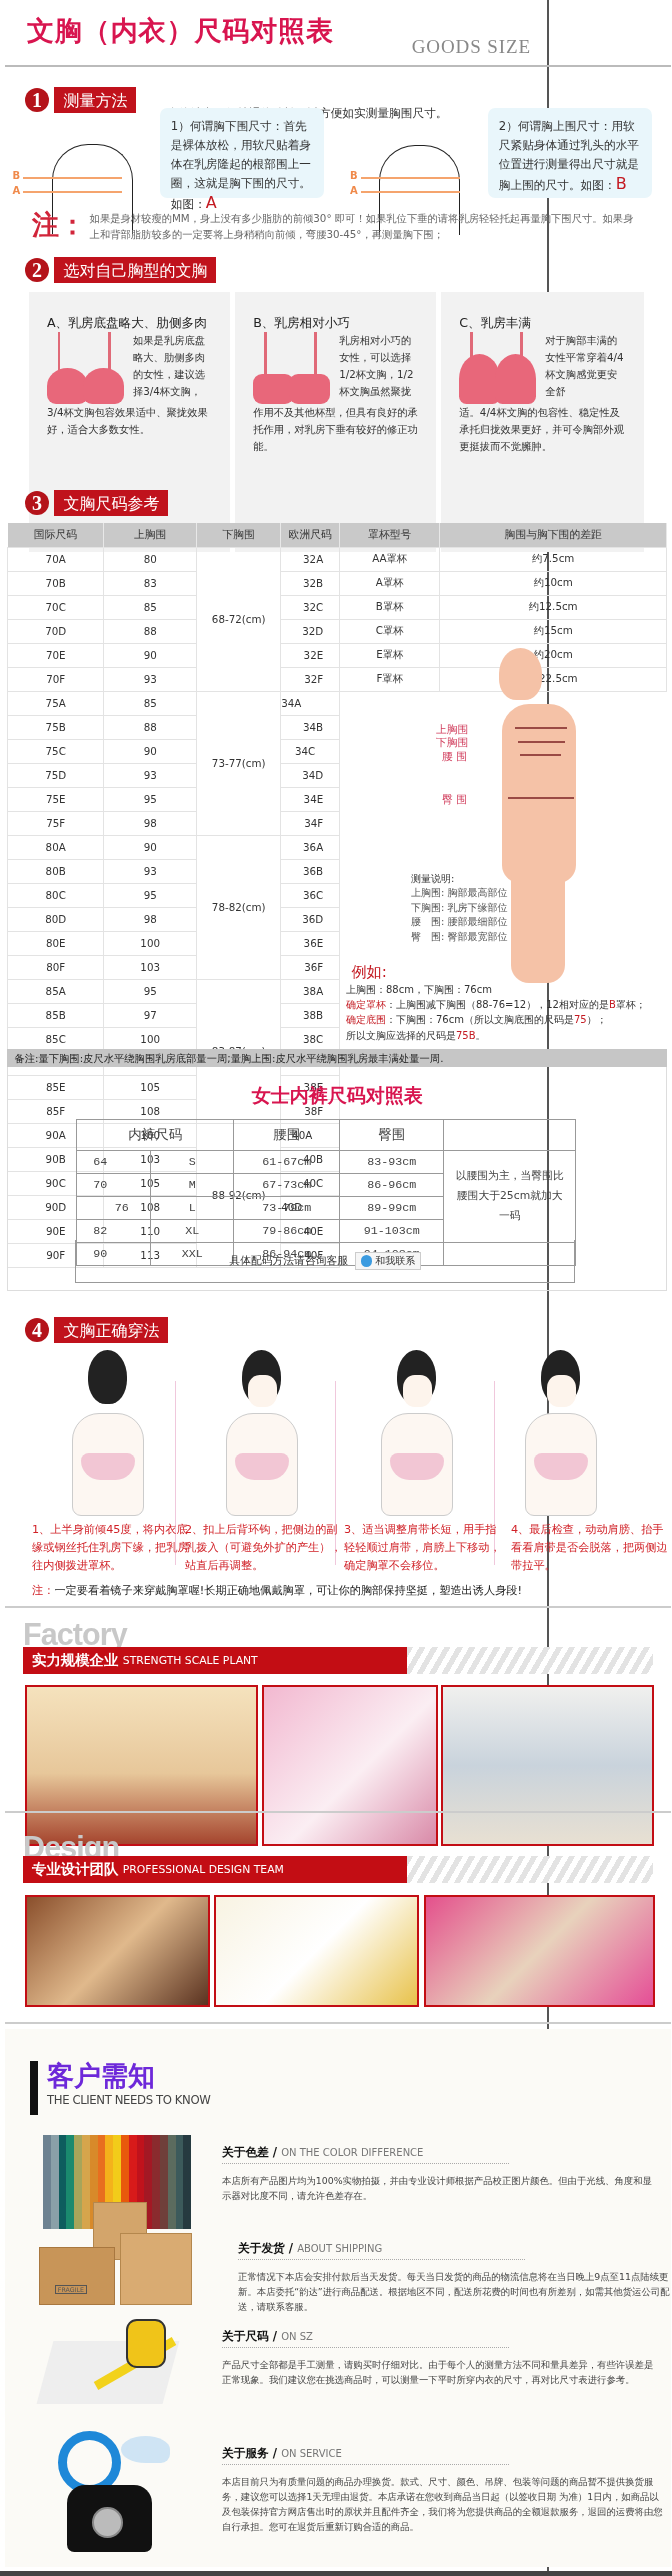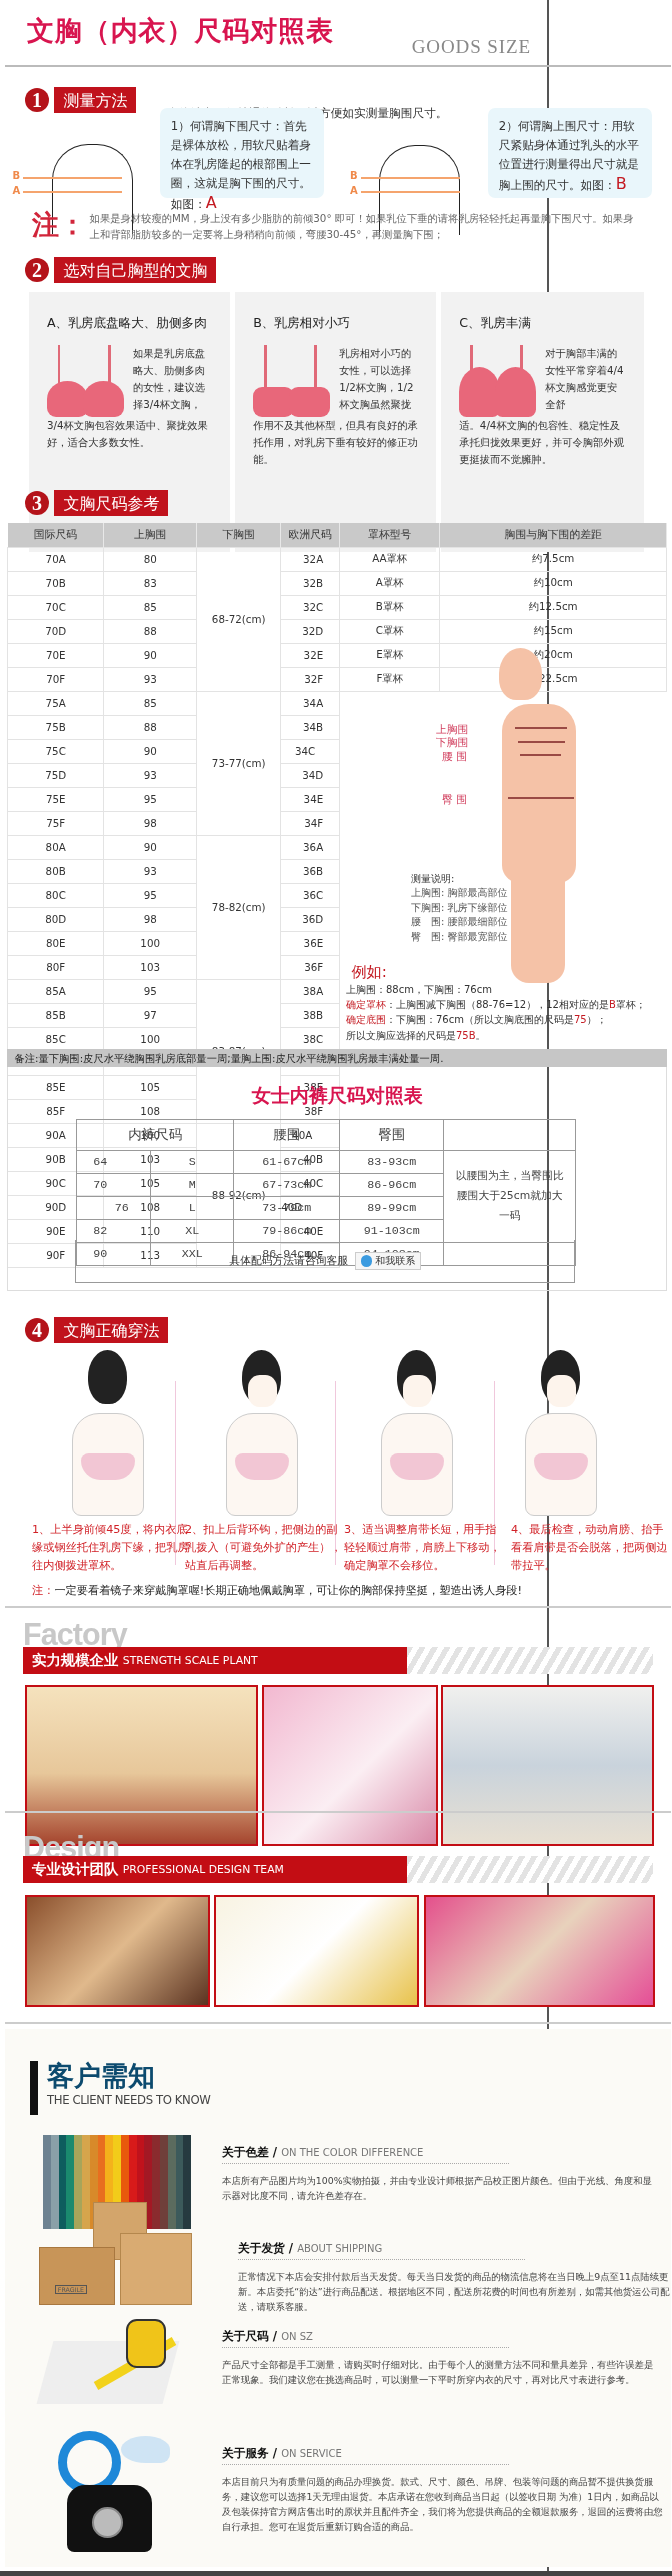--- a/index.html
+++ b/index.html
@@ -12,21 +12,21 @@
 .sec-head{display:flex;align-items:center}
 .sec-num{width:24px;height:24px;border-radius:50%;background:#b4131a;color:#fff;font-family:"Liberation Serif",serif;font-weight:bold;font-size:20px;display:flex;align-items:center;justify-content:center;margin-right:5.4px}
 .sec-label{background:#c0121c;color:#fff;font-size:16px;padding:3.6px 9px;height:26px;line-height:19px}
 .body-sketch{width:81px;height:90px;border:1.8px solid #222;border-radius:36px 36px 0 0;border-bottom:none}
 .line-a,.line-b{height:1.8px;background:#f5a46d}
 .info-box{background:#e9f6fb;border-radius:7.2px;padding:9px 10.8px;font-size:11.7px;line-height:19px;color:#333}
 .red{color:#c41a22}
 .note-box{font-size:10.3px;color:#666;line-height:16px}
 .note-mark{font-size:27px;color:#d1253a;font-weight:bold;font-family:"Liberation Serif",serif}
 .type-card{background:#f2f2f2;height:260px;padding:23px 18px 9px 18px}
-.type-card h4{font-weight:normal;font-size:12.6px;color:#222;margin-bottom:13px}
+.type-card h4{font-weight:normal;font-size:12.6px;color:#222;margin-bottom:0}
 .type-card p{font-size:10.3px;line-height:17px;color:#333}
 .bra{width:77px;height:72px;float:left;margin-right:9px;position:relative}
 .bra .cup{position:absolute;bottom:0;width:41px;height:36px;background:#e8677a;border-radius:50% 50% 9px 9px}
 .bra .strap{position:absolute;top:0;width:2.7px;height:43px;background:#e06a78}
 table.bt{border-collapse:collapse;font-size:10.3px;color:#333;width:100%}
 table.bt th{background:#c9c9c9;font-weight:normal;height:24px;border-right:0.9px solid #e8e8e8;font-size:10.8px}
 table.bt td{height:24px;text-align:center;border:0.9px solid #e3e3e3}
 .remark{background:#c6c6c6;height:18px;font-size:10.3px;line-height:18px;padding-left:7.2px;color:#222}
 .figure{background:#f5c2a7}
 .pants-title{font-size:19px;font-weight:bold;color:#d8154f;text-align:center}
@@ -200,21 +200,21 @@
             <td>70F</td>
             <td>93</td>
             <td style="text-align: right; padding-right: 16px;">32F</td>
             <td>F罩杯</td>
             <td>约22.5cm</td>
           </tr>
           <tr>
             <td>75A</td>
             <td>85</td>
             <td rowspan="6">73-77(cm)</td>
-            <td style="text-align: right; padding-right: 16px;">34A</td>
+            <td style="text-align: left; padding-right: 16px;">34A</td>
             <td colspan="2" rowspan="24" style="border: none;"></td>
           </tr>
           <tr>
             <td>75B</td>
             <td>88</td>
             <td style="text-align: right; padding-right: 16px;">34B</td>
           </tr>
           <tr>
             <td>75C</td>
             <td>90</td>
@@ -495,21 +495,21 @@
       </div>
     <div class="stripes" style="width:246px"></div>
   </div>
   <div class="photo" style="left:25px;top:1895px;width:185px;height:112px;background:linear-gradient(135deg,#8a4f2c,#e0b98c 50%,#5a3220)"></div>
   <div class="photo" style="left:214px;top:1895px;width:205px;height:112px;background:linear-gradient(135deg,#f8f3e2,#fff 50%,#e8c24b)"></div>
   <div class="photo" style="left:424px;top:1895px;width:231px;height:112px;background:linear-gradient(135deg,#e4508c,#e8d2bc 50%,#e54e96)"></div>
   <div class="abs" style="left:4.5px;top:2022px;width:666px;height:1.8px;background:#ccc"></div>
 
   <div class="abs" style="left:4.5px;top:2029px;width:666px;height:538px;background:#fbfaf6"></div>
   <div class="abs" style="left:30px;top:2061px;width:8px;height:54px;background:#111"></div>
-  <div class="abs" style="left:47px;top:2058px;font-size:27px;font-weight:bold;color:#0c4a6e">客户需知</div>
+  <div class="abs" style="left:47px;top:2058px;font-size:27px;font-weight:bold;color:#6d28d9">客户需知</div>
   <div class="abs" style="left:47px;top:2093px;font-size:11.7px;color:#444;letter-spacing:-0.4px">THE CLIENT NEEDS TO KNOW</div>
 
   <div class="abs" id="swatches" style="left:43px;top:2135px;width:148px;height:94px;display:flex">
       <div style="flex: 1 1 0%; background: rgb(109, 130, 145);"></div>
       <div style="flex: 1 1 0%; background: rgb(138, 160, 168);"></div>
       <div style="flex: 1 1 0%; background: rgb(14, 93, 94);"></div>
       <div style="flex: 1 1 0%; background: rgb(26, 138, 110);"></div>
       <div style="flex: 1 1 0%; background: rgb(167, 165, 90);"></div>
       <div style="flex: 1 1 0%; background: rgb(214, 165, 76);"></div>
       <div style="flex: 1 1 0%; background: rgb(216, 138, 42);"></div>

